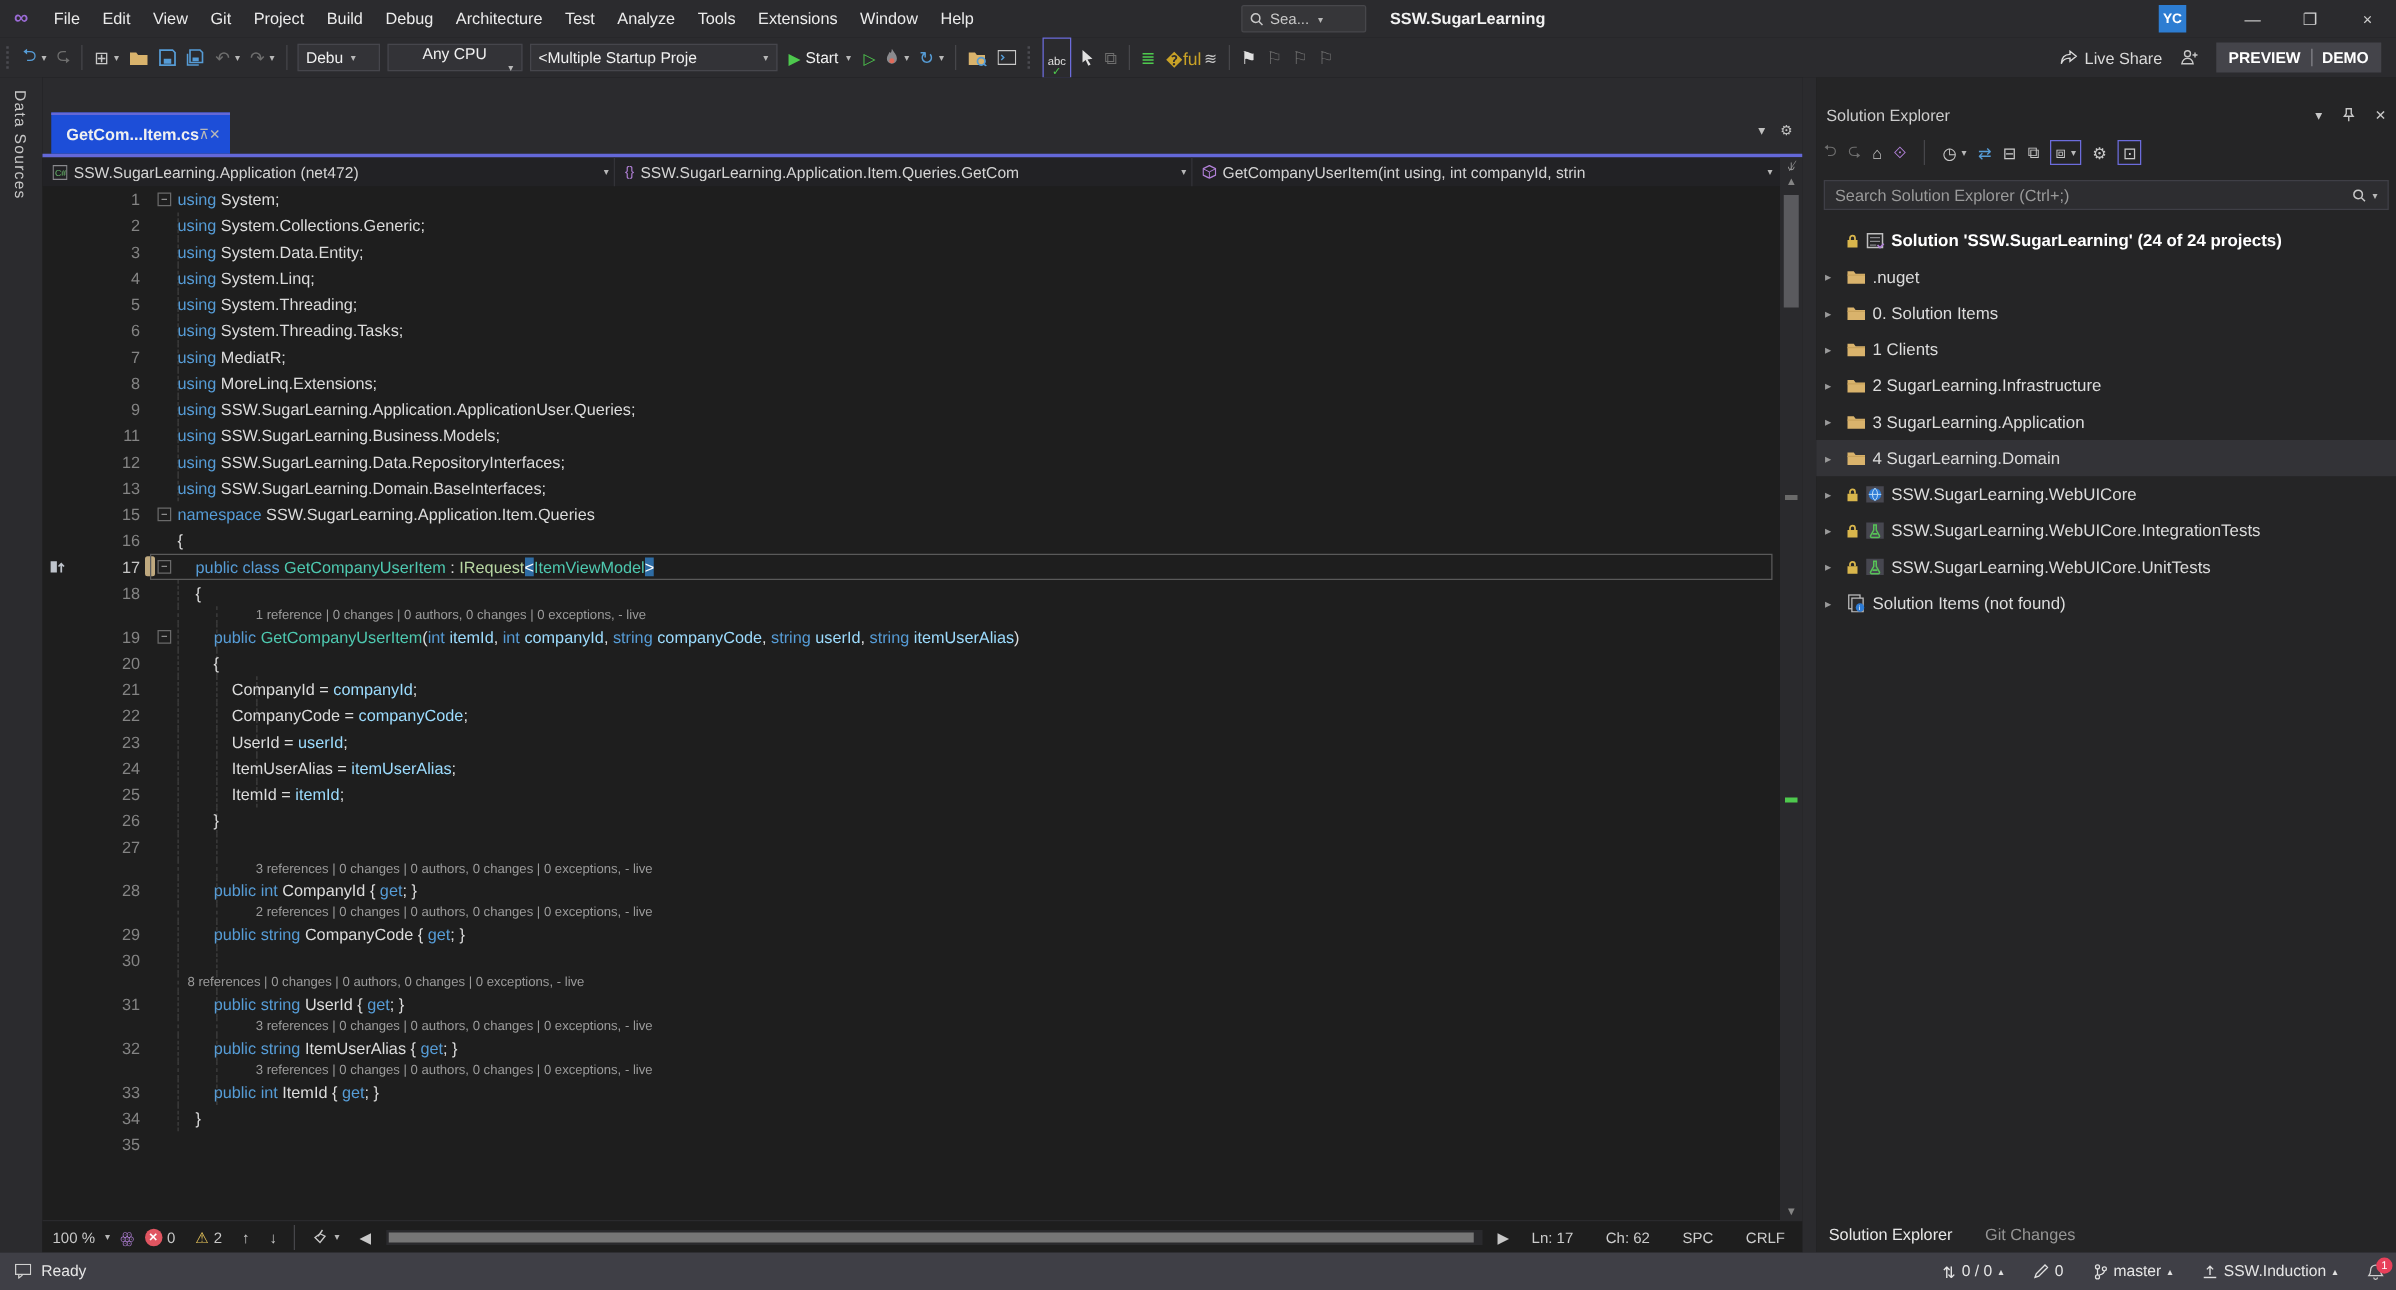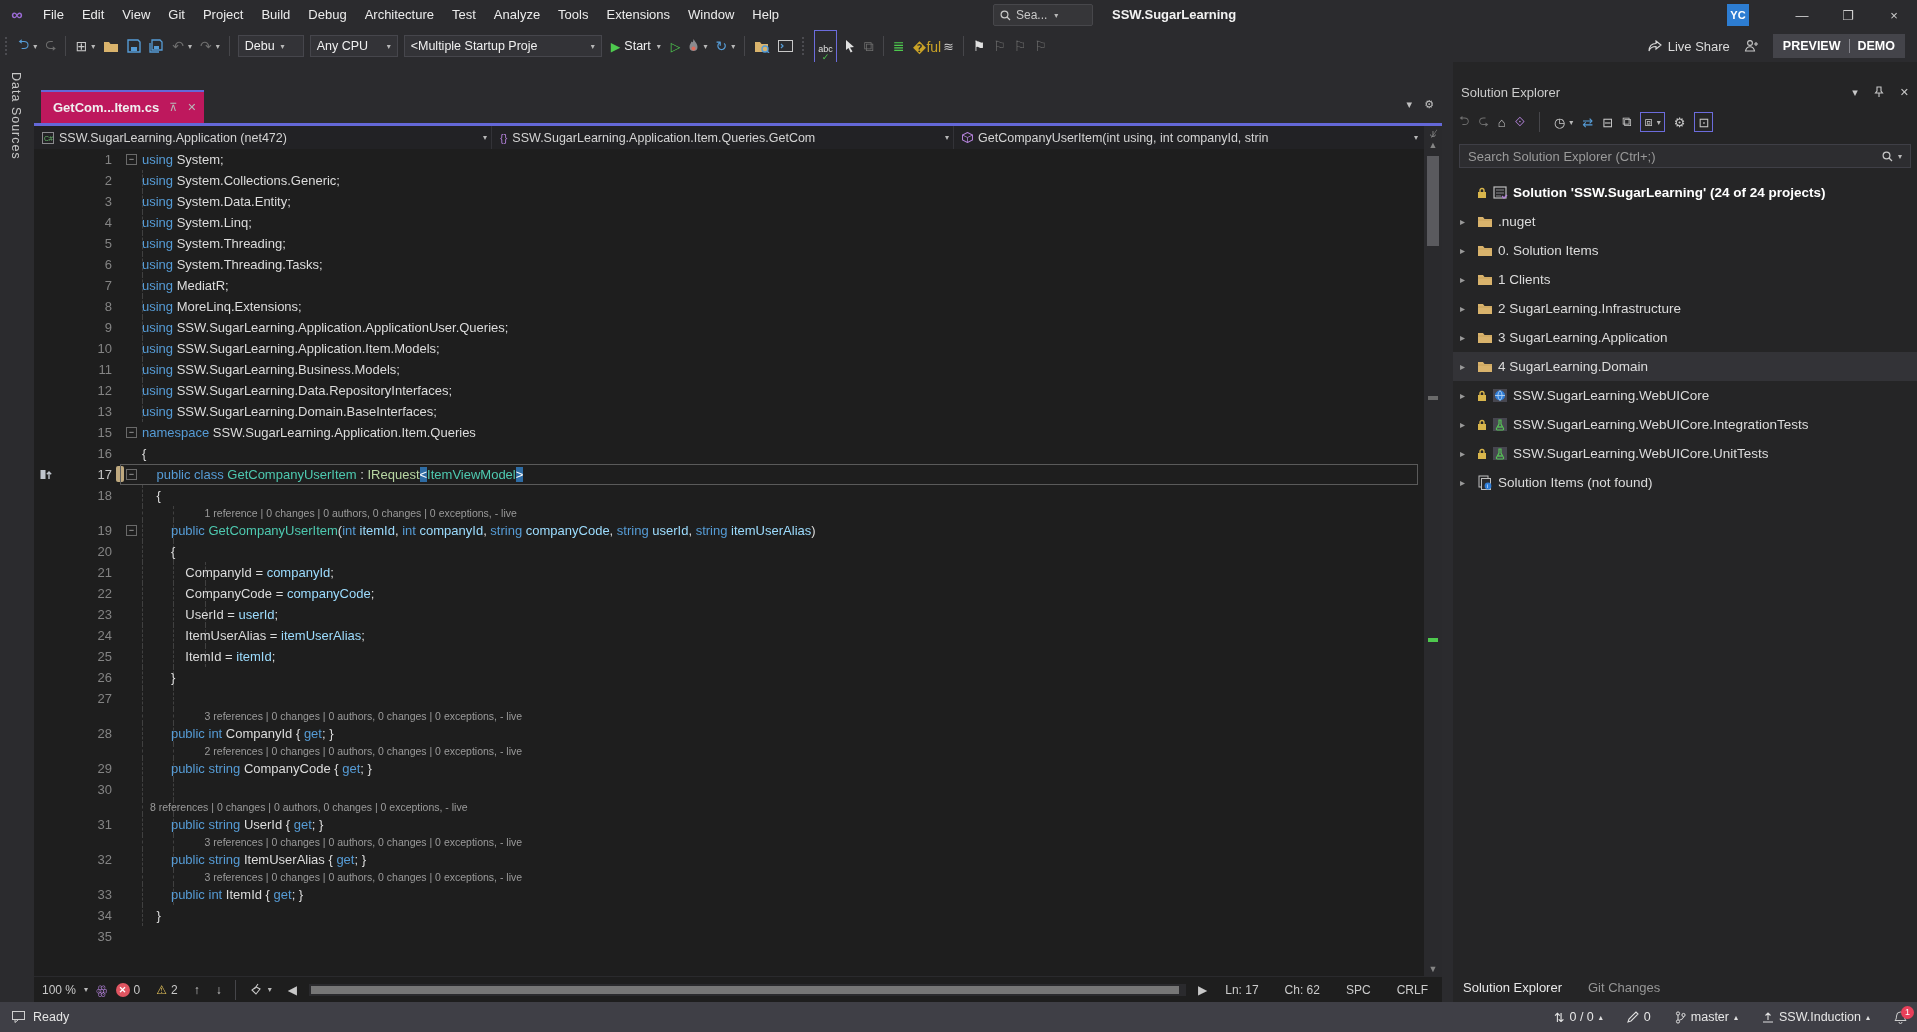--- a/index.html
+++ b/index.html
@@ -35,21 +35,21 @@
   .liveshare{display:flex;align-items:center;gap:6px;color:#DADADA;font-size:13px;}
   .prevdemo{height:24px;background:#44444a;display:flex;align-items:center;padding:0 10px;font-weight:bold;color:#FFFFFF;font-size:12.5px;}
   .prevdemo .dv{width:1px;height:14px;background:#85858c;margin:0 8px;}
 
   
   .main{position:absolute;left:0;top:62px;width:100%;height:940px;}
   .sidestrip{position:absolute;left:0;top:0;width:34px;height:100%;background:#2b2b2e;}
   .sidetab{writing-mode:vertical-rl;transform:none;color:#C8C8C8;font-size:12.5px;padding:10px 0 0 0;margin-left:9px;letter-spacing:1px;}
   .editor{position:absolute;left:34px;top:0;width:1408px;height:940px;background:#1E1E1E;}
   .tabrow{position:absolute;left:0;top:0;width:100%;height:64px;background:#2b2b2e;}
-  .doc-tab{position:absolute;left:7px;top:28px;height:33px;background:#be185d;border-top:2px solid #6468D8;display:flex;align-items:center;padding:0 8px 0 12px;gap:10px;}
+  .doc-tab{position:absolute;left:7px;top:28px;height:33px;background:#1d4ed8;border-top:2px solid #6468D8;display:flex;align-items:center;padding:0 8px 0 12px;gap:0;}
   .doc-tab .title{font-size:13px;font-weight:bold;color:#F0F0F0;}
   .doc-tab .mini{color:#B8B8B8;font-size:11px;}
   .tab-underline{position:absolute;left:0;top:61px;width:100%;height:3px;background:#6468D8;}
   .docwell-ctrl{position:absolute;right:8px;top:36px;display:flex;gap:12px;color:#C0C0C0;font-size:11px;}
   .breadcrumb{position:absolute;left:0;top:64px;width:100%;height:23px;background:#222225;display:flex;align-items:center;font-size:12.5px;color:#D4D4D4;}
   .bc-seg{display:flex;align-items:center;height:100%;padding:0 4px 0 8px;border-right:1px solid #333338;}
   .bc-seg .bc-label{white-space:nowrap;overflow:hidden;}
   .bc-seg .caret{margin-left:auto;padding-left:8px;}
   .bc-ic{margin-right:5px;font-size:10px;display:inline-flex;align-items:center;}
 
@@ -205,21 +205,21 @@
       </div>
     <div class="tbtn">
         <span class="ic gray">↷</span>
         <span class="caret gray">▾</span>
       </div>
     <div class="sep"></div>
     <div class="combo" style="width:66px;">
         <span>Debu</span>
         <span class="caret">▾</span>
       </div>
-    <div class="combo" style="width:88px;">
+    <div class="combo" style="width:108px;flex-direction:column;">
         <span>Any CPU</span>
         <span class="caret" style="margin-left:auto;">▾</span>
       </div>
     <div class="combo" style="width:198px;">
         <span>&lt;Multiple Startup Proje</span>
         <span class="caret" style="margin-left:auto;">▾</span>
       </div>
     <div class="startbtn">
         <span class="green">▶</span>
         <span>Start</span>
@@ -366,21 +366,20 @@
       <div class="code" id="codepane">
           <div class="crow"><div class="gut"><div class="bpm"></div><div class="num">1</div><div class="chg"></div><div class="fold"><span class="foldbox">−</span></div></div><span class="ctext"><span class="tok-k">using</span><span class="tok-d"> System;</span></span></div>
           <div class="crow"><div class="guide" style="left: 108px;"></div><div class="gut"><div class="bpm"></div><div class="num">2</div><div class="chg"></div><div class="fold"></div></div><span class="ctext"><span class="tok-k">using</span><span class="tok-d"> System.Collections.Generic;</span></span></div>
           <div class="crow"><div class="guide" style="left: 108px;"></div><div class="gut"><div class="bpm"></div><div class="num">3</div><div class="chg"></div><div class="fold"></div></div><span class="ctext"><span class="tok-k">using</span><span class="tok-d"> System.Data.Entity;</span></span></div>
           <div class="crow"><div class="guide" style="left: 108px;"></div><div class="gut"><div class="bpm"></div><div class="num">4</div><div class="chg"></div><div class="fold"></div></div><span class="ctext"><span class="tok-k">using</span><span class="tok-d"> System.Linq;</span></span></div>
           <div class="crow"><div class="guide" style="left: 108px;"></div><div class="gut"><div class="bpm"></div><div class="num">5</div><div class="chg"></div><div class="fold"></div></div><span class="ctext"><span class="tok-k">using</span><span class="tok-d"> System.Threading;</span></span></div>
           <div class="crow"><div class="guide" style="left: 108px;"></div><div class="gut"><div class="bpm"></div><div class="num">6</div><div class="chg"></div><div class="fold"></div></div><span class="ctext"><span class="tok-k">using</span><span class="tok-d"> System.Threading.Tasks;</span></span></div>
           <div class="crow"><div class="guide" style="left: 108px;"></div><div class="gut"><div class="bpm"></div><div class="num">7</div><div class="chg"></div><div class="fold"></div></div><span class="ctext"><span class="tok-k">using</span><span class="tok-d"> MediatR;</span></span></div>
           <div class="crow"><div class="guide" style="left: 108px;"></div><div class="gut"><div class="bpm"></div><div class="num">8</div><div class="chg"></div><div class="fold"></div></div><span class="ctext"><span class="tok-k">using</span><span class="tok-d"> MoreLinq.Extensions;</span></span></div>
           <div class="crow"><div class="guide" style="left: 108px;"></div><div class="gut"><div class="bpm"></div><div class="num">9</div><div class="chg"></div><div class="fold"></div></div><span class="ctext"><span class="tok-k">using</span><span class="tok-d"> SSW.SugarLearning.Application.ApplicationUser.Queries;</span></span></div>
-          <div class="crow"><div class="guide" style="left: 108px;"></div><div class="gut"><div class="bpm"></div><div class="num">10</div><div class="chg"></div><div class="fold"></div></div><span class="ctext"><span class="tok-k">using</span><span class="tok-d"> SSW.SugarLearning.Application.Item.Models;</span></span></div>
           <div class="crow"><div class="guide" style="left: 108px;"></div><div class="gut"><div class="bpm"></div><div class="num">11</div><div class="chg"></div><div class="fold"></div></div><span class="ctext"><span class="tok-k">using</span><span class="tok-d"> SSW.SugarLearning.Business.Models;</span></span></div>
           <div class="crow"><div class="guide" style="left: 108px;"></div><div class="gut"><div class="bpm"></div><div class="num">12</div><div class="chg"></div><div class="fold"></div></div><span class="ctext"><span class="tok-k">using</span><span class="tok-d"> SSW.SugarLearning.Data.RepositoryInterfaces;</span></span></div>
           <div class="crow"><div class="guide" style="left: 108px;"></div><div class="gut"><div class="bpm"></div><div class="num">13</div><div class="chg"></div><div class="fold"></div></div><span class="ctext"><span class="tok-k">using</span><span class="tok-d"> SSW.SugarLearning.Domain.BaseInterfaces;</span></span></div>
           <div class="crow"><div class="gut"><div class="bpm"></div><div class="num">15</div><div class="chg"></div><div class="fold"><span class="foldbox">−</span></div></div><span class="ctext"><span class="tok-k">namespace</span><span class="tok-d"> SSW.SugarLearning.Application.Item.Queries</span></span></div>
           <div class="crow"><div class="gut"><div class="bpm"></div><div class="num">16</div><div class="chg"></div><div class="fold"></div></div><span class="ctext"><span class="tok-d">{</span></span></div>
           <div class="crow curline"><div class="curbox"></div><div class="gut"><div class="bpm"><span class="bpicon"><svg width="13" height="13" viewBox="0 0 13 13">
                     <rect x="0.5" y="2" width="5" height="9" fill="#BFC4CC"></rect>
                     <path d="M9 11V4M6.8 6.2L9 4l2.2 2.2" stroke="#BFC4CC" stroke-width="1.4" fill="none"></path>
                   </svg></span></div><div class="num">17</div><div class="chg"><span class="bmark"></span></div><div class="fold"><span class="foldbox">−</span></div></div><span class="ctext"><span class="tok-d">    </span><span class="tok-k">public</span><span class="tok-d"> </span><span class="tok-k">class</span><span class="tok-d"> </span><span class="tok-t">GetCompanyUserItem</span><span class="tok-d"> : </span><span class="tok-i">IRequest</span><span class="tok-b">&lt;</span><span class="tok-t">ItemViewModel</span><span class="tok-b">&gt;</span></span></div>
           <div class="crow"><div class="guide" style="left: 108px;"></div><div class="gut"><div class="bpm"></div><div class="num">18</div><div class="chg"></div><div class="fold"></div></div><span class="ctext"><span class="tok-d">    {</span></span></div>

